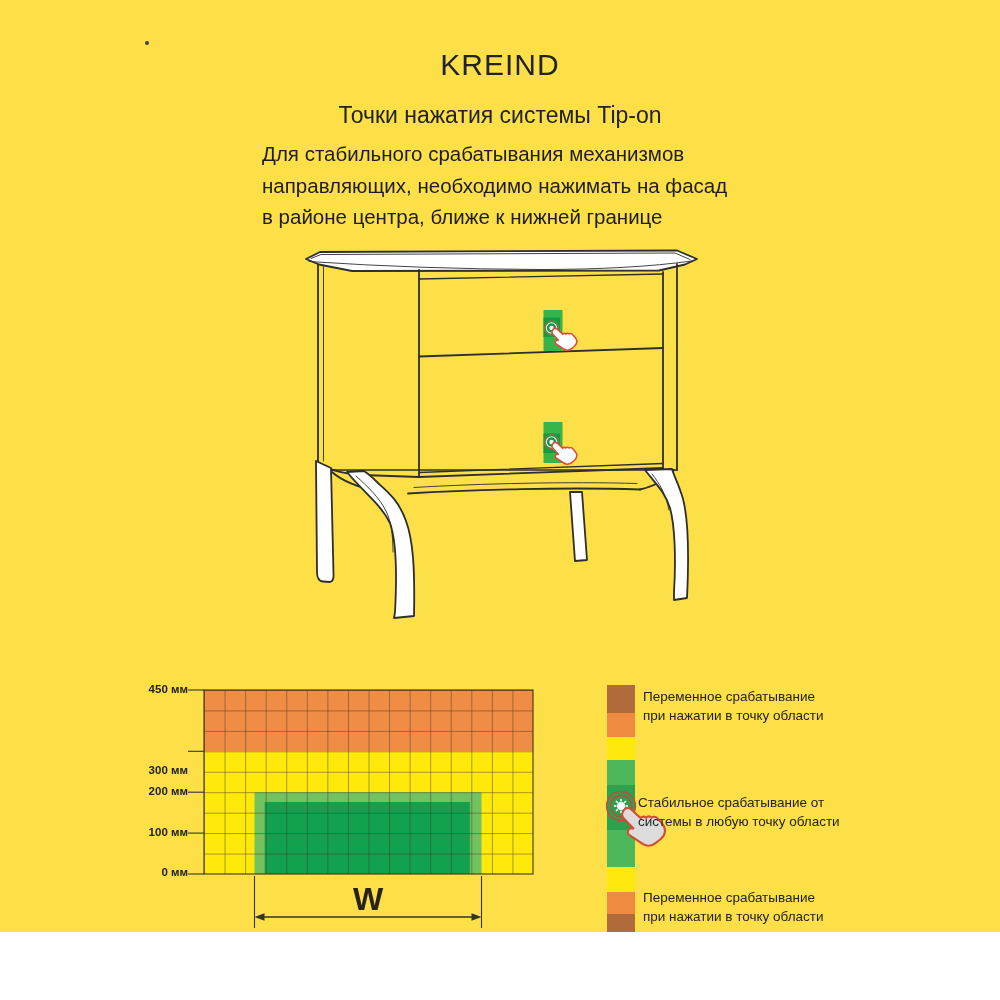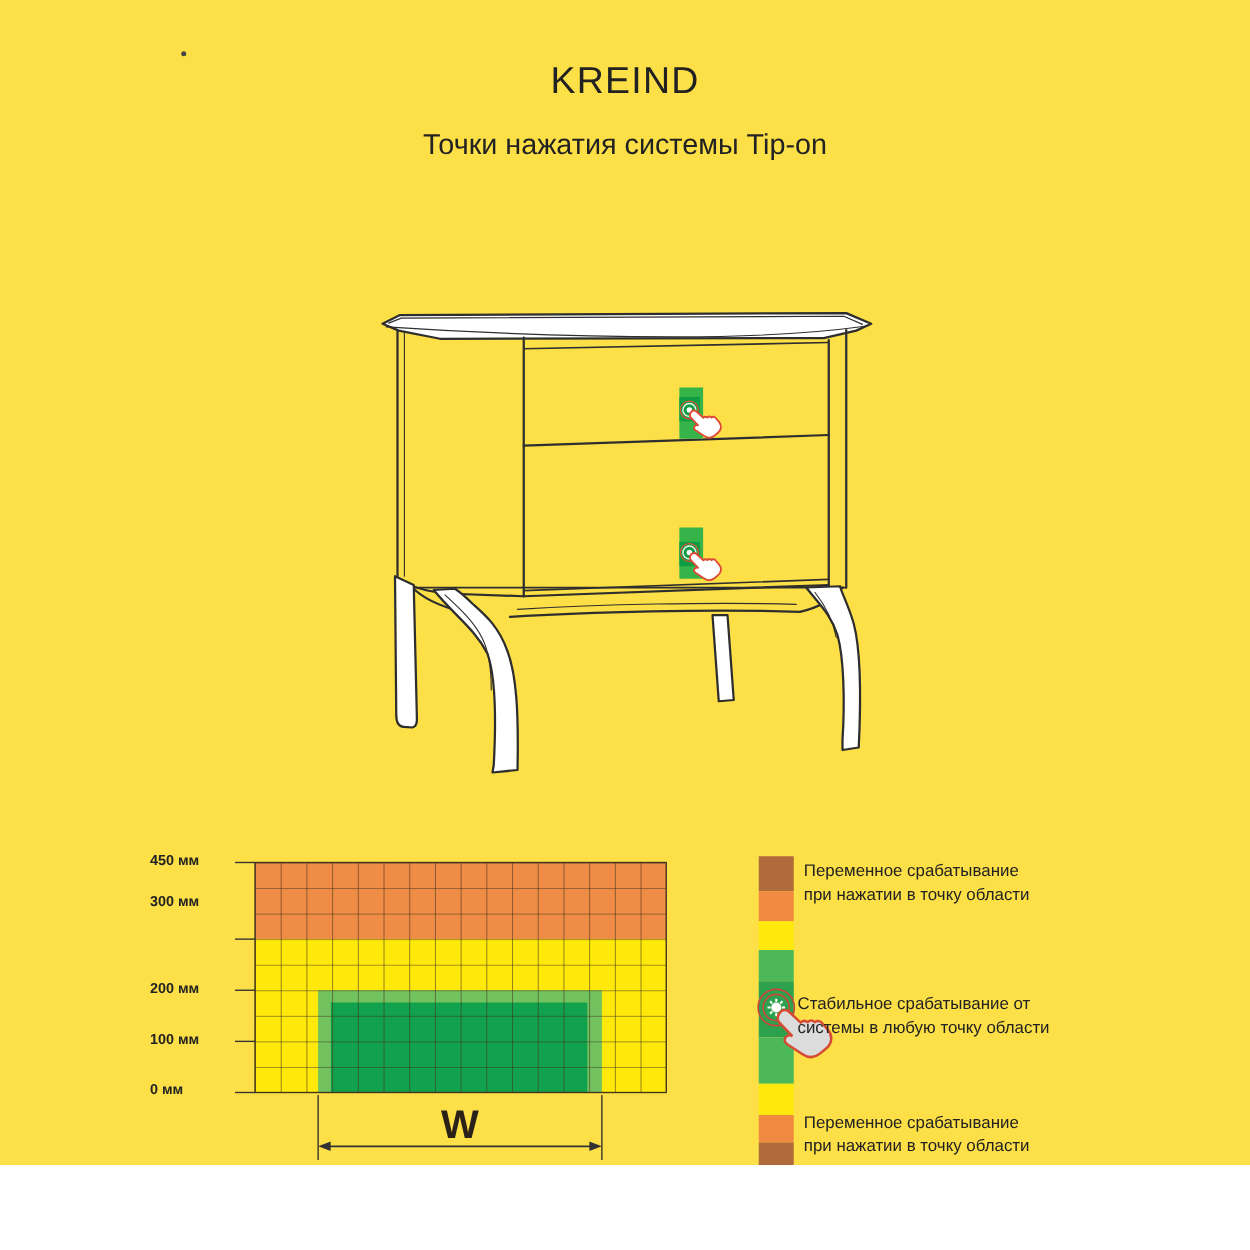--- a/index.html
+++ b/index.html
@@ -4,42 +4,47 @@
 <style>
   html,body{margin:0;padding:0;background:#ffffff;}
   .page{position:relative;width:1000px;height:932px;background:#fde047;overflow:hidden;
         font-family:"Liberation Sans", sans-serif;color:#1c1c1c;}
   .dot{position:absolute;left:145px;top:41px;width:4px;height:4px;background:#444;border-radius:50%;}
   .title{position:absolute;left:0;top:48px;width:1000px;text-align:center;
          font-size:30px;letter-spacing:1px;color:#222;}
   .subtitle{position:absolute;left:0;top:86px;width:1000px;text-align:center;font-size:23px;color:#222;margin-top:16px;}
   .intro{position:absolute;left:262px;top:138px;font-size:20.5px;line-height:31.5px;color:#1d1d1d;}
   .scene{position:absolute;left:0;top:0;width:1000px;height:1000px;}
-  .ytick{position:absolute;left:120px;width:68px;height:16px;text-align:left;
+  .ytick{position:absolute;left:120px;width:68px;height:16px;text-align:right;
          font-size:11.5px;font-weight:bold;color:#222;}
-  .yt0{top:683px}.yt1{top:716px}.yt2{top:785px}.yt3{top:826px}.yt4{top:866px}
+  .yt0{top:683px}.yt1{top:764px}.yt2{top:785px}.yt3{top:826px}.yt4{top:866px}
   .wlabel{position:absolute;left:328px;top:881px;width:80px;text-align:center;
           font-size:32px;font-weight:bold;color:#2a2118;}
   .caption{position:absolute;left:187px;top:936px;font-size:14px;color:#222;}
   .caption b{font-weight:bold;}
   .legend-text{position:absolute;font-size:13.5px;line-height:18.5px;color:#222;}
   .lg-top{left:643px;top:688px;}
   .lg-mid{left:638px;top:794px;}
   .lg-bot{left:643px;top:889px;}
 </style>
 </head>
 <body>
 
 <div class="page">
 
   <div class="dot"></div>
 
   <div class="title">KREIND</div>
   <div class="subtitle">Точки нажатия системы Tip-on</div>
 
+  <div class="intro">
+    <div>Для стабильного срабатывания механизмов</div>
+    <div>направляющих, необходимо нажимать на фасад</div>
+    <div>в районе центра, ближе к нижней границе</div>
+  </div>
 
   <svg class="scene" viewBox="0 0 1000 1000">
     <defs>
       <pattern id="gridpat" x="204" y="690" width="20.5625" height="20.4444" patternUnits="userSpaceOnUse">
         <path d="M20.5625,0 H0 V20.4444" fill="none" stroke="#42331f" stroke-width="0.9"></path>
       </pattern>
       <path id="press-hand" d="M0,0 C1.8,-0.8 3.6,0 4.3,1.9 L7,9.6 C8.4,9.2 9.7,9.8 10.3,11.1 C11.7,10.7 13,11.4 13.5,12.8 C15,12.5 16.3,13.4 16.6,15 L17.6,19.4 C18.5,23.6 16.2,26.9 11.9,27.7 L8.2,28.4 C4.7,29 1.9,27.7 0.3,24.7 L-4.4,16.2 C-5.2,14.7 -4.7,13.1 -3.2,12.6 C-2,12.2 -0.8,12.7 -0.1,13.8 L-2.7,4.6 C-3.2,2.7 -2,0.9 0,0 Z"></path>
     </defs>
 
     <g fill="none" stroke="#2e2e2e" stroke-width="1.8" stroke-linejoin="round" stroke-linecap="round">

